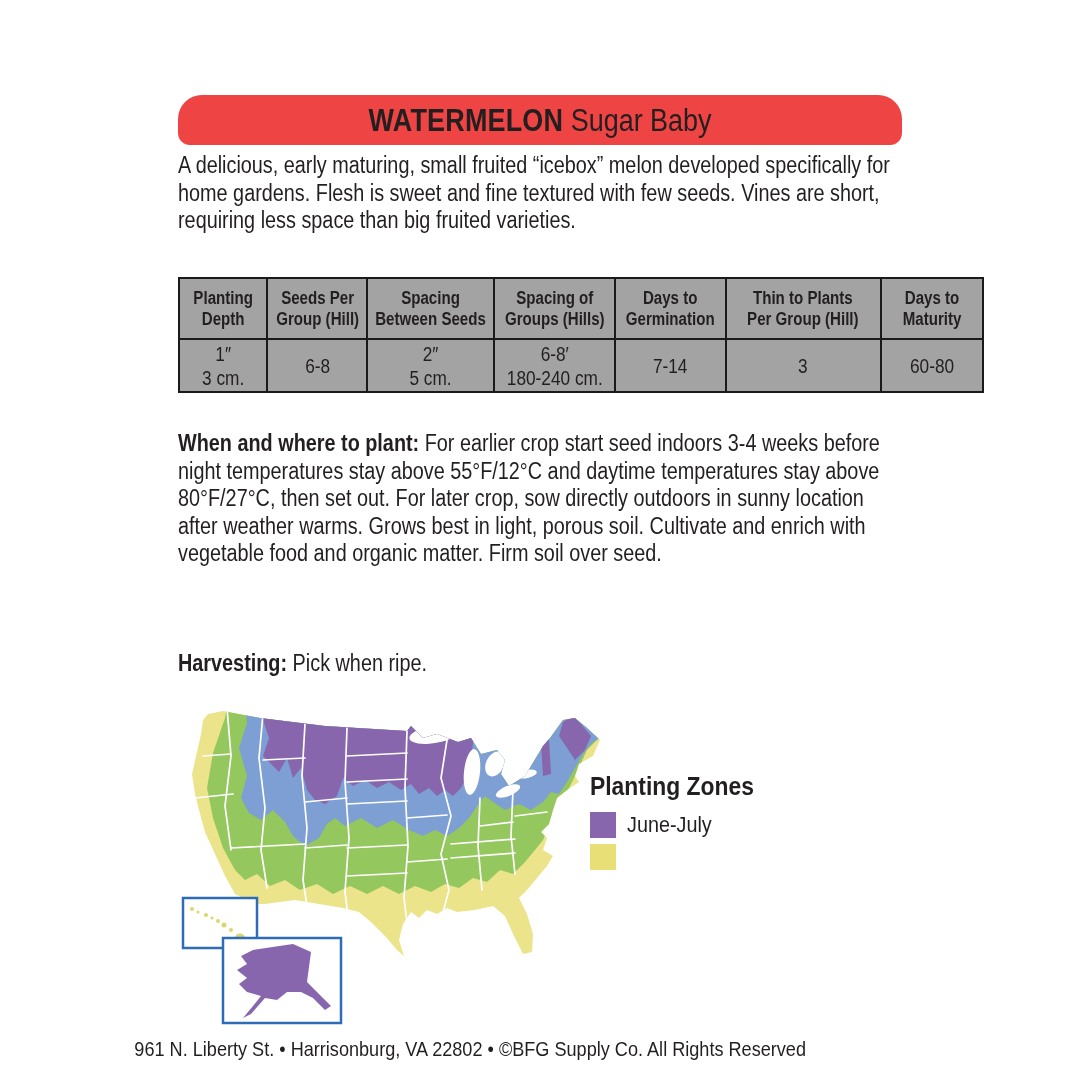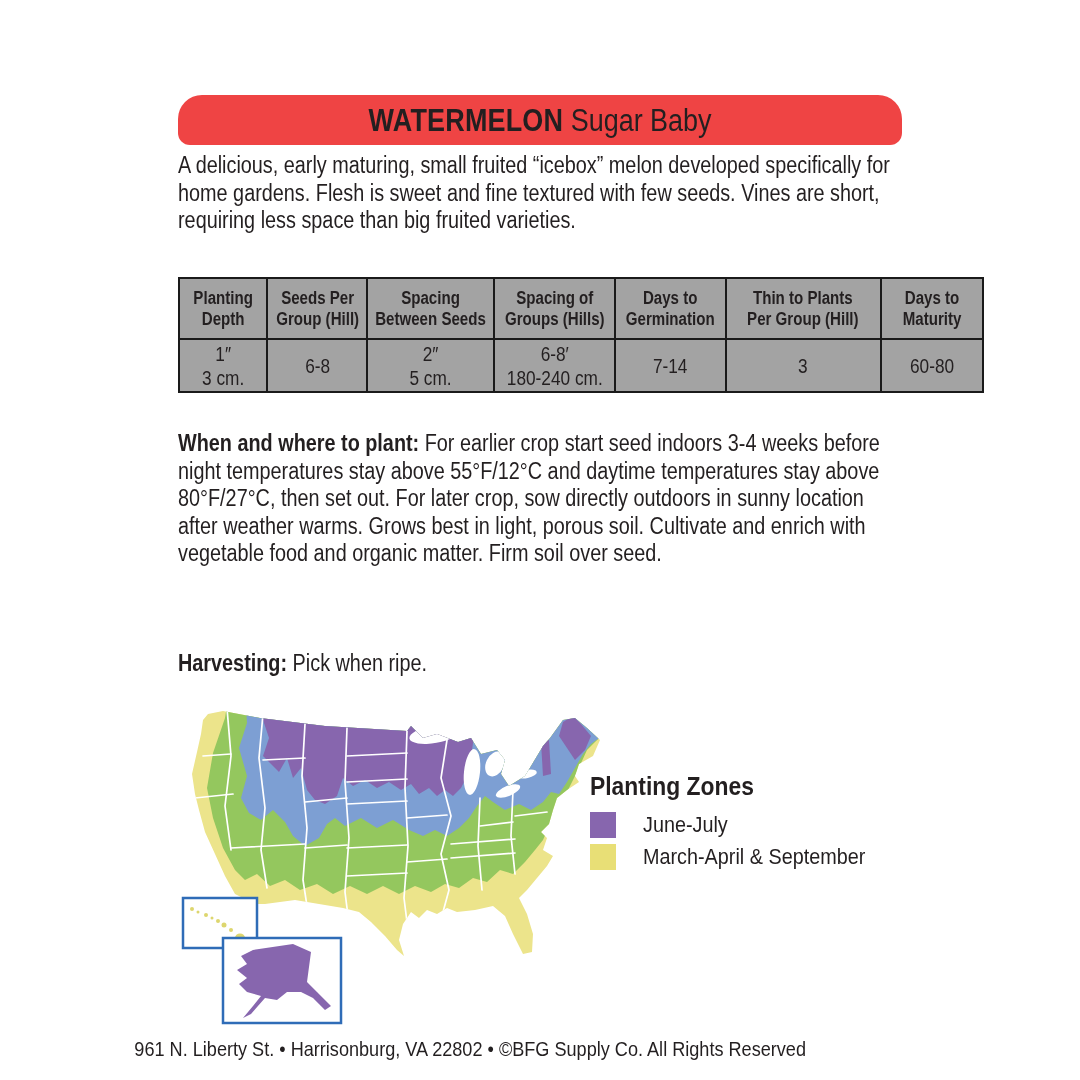--- a/index.html
+++ b/index.html
@@ -22,21 +22,21 @@
           background:#a3a3a3;table-layout:fixed;}
   #ptable td,#ptable th{border:2px solid #1a1a1a;text-align:center;vertical-align:middle;padding:0;}
   #ptable{border:1px solid #1a1a1a;}
   #ptable th{height:59px;font-size:17.5px;line-height:1.18;font-weight:bold;}
   #ptable td{height:51px;font-size:20px;line-height:1.2;}
   .cellin{white-space:pre-line;}
   
   #mapwrap{position:absolute;left:175px;top:698px;width:430px;height:335px;}
   #legend{position:absolute;left:590px;top:771px;width:330px;}
   #legend .ltitle{font-size:26px;font-weight:bold;margin:0 0 7px 0;}
-  .lrow{display:flex;align-items:center;height:32px;gap:16px;}
+  .lrow{display:flex;align-items:center;height:32px;}
   .lrow svg{flex:0 0 auto;margin-right:11px;}
   .lrow .llab{font-size:22.5px;}
   
   #footer{position:absolute;left:0;top:1037px;width:940px;text-align:center;font-size:21px;}
 </style>
 </head>
 <body>
 
 <div id="page">
 
@@ -206,21 +206,20 @@
     <div class="lrow">
       <svg width="26" height="26">
           <rect x="0" y="0" width="26" height="26" fill="#8766ae"></rect>
         </svg>
       <span class="llab"><span class="cond-inline">June-July</span></span>
     </div>
     <div class="lrow">
       <svg width="26" height="26">
           <rect x="0" y="0" width="26" height="26" fill="#e8df76"></rect>
         </svg>
-      <span class="llab"><span class="cond-inline">March-April &amp; September</span></span>
     </div>
   </div>
 
   <div id="footer">
     <span class="cond-center">961 N. Liberty St. • Harrisonburg, VA 22802 • ©BFG Supply Co. All Rights Reserved</span>
   </div>
 
 </div>
 
 </body></html>

